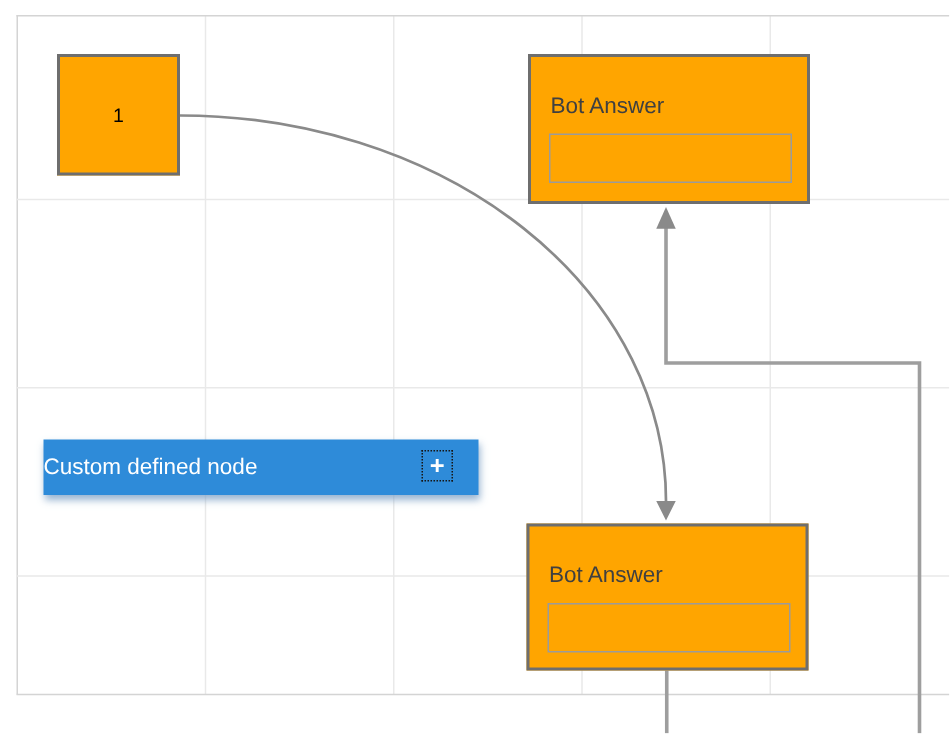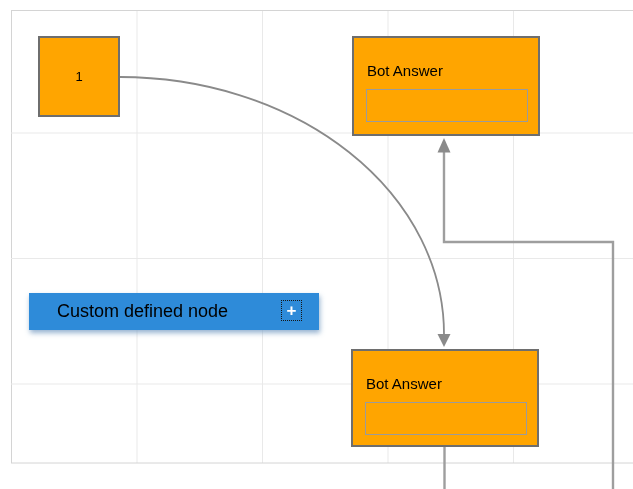--- a/index.html
+++ b/index.html
@@ -6,28 +6,28 @@
   .stage{position:relative;width:633px;height:489px;overflow:hidden;background:#ffffff;}
   svg.layer{position:absolute;left:0;top:0;z-index:1;}
 
   
   .node{position:absolute;box-sizing:border-box;background:#FFA500;border:2px solid #6e6e6e;z-index:2;}
   .node-square{left:38px;top:36px;width:82px;height:81px;display:flex;align-items:center;justify-content:center;
                font-size:13px;color:#000;}
   .node-bot{width:188px;height:100px;}
   .node-bot-top{left:352px;top:36px;}
   .node-bot-bottom{left:351px;top:349px;height:98px;}
-  .bot-title{position:absolute;left:13px;top:24px;font-size:15px;color:#000000;white-space:nowrap;}
+  .bot-title{position:absolute;left:13px;top:24px;font-size:15px;color:#404040;white-space:nowrap;}
   .bot-input{position:absolute;left:12px;top:51px;width:162px;height:33px;border:1px solid #9b9b9b;
              background:transparent;box-sizing:border-box;}
 
   
   .custom-node{position:absolute;left:29px;top:293px;width:290px;height:37px;background:#2E8BD9;z-index:2;
                display:flex;align-items:center;box-shadow:1px 3px 5px rgba(125,160,198,0.8);}
-  .custom-label{color:#000000;font-size:18px;margin-left:28px;white-space:nowrap;}
+  .custom-label{color:#ffffff;font-size:15px;white-space:nowrap;}
   .plus-badge{position:absolute;left:252px;top:7px;width:21px;height:21px;box-sizing:border-box;
               border:1px dotted #161616;color:#ffffff;display:flex;align-items:center;justify-content:center;
               font-size:17px;font-weight:bold;line-height:1;}
 </style>
 </head>
 <body>
 
 <div class="stage">
 
   <svg class="layer" width="633" height="489" viewBox="0 0 633 489">

